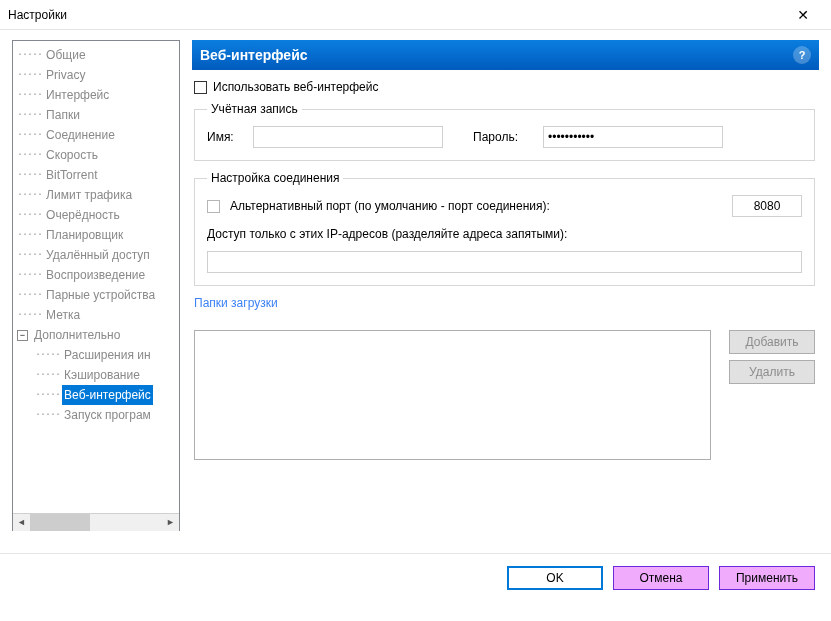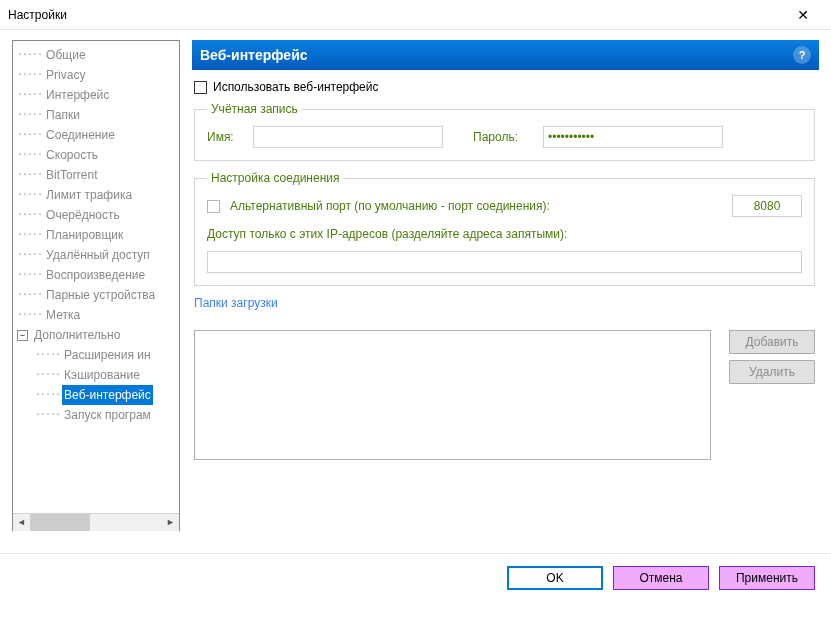--- a/index.html
+++ b/index.html
@@ -143,21 +143,21 @@
   fieldset.group {
     border: 1px solid #d6d6d6;
     margin: 0 0 10px 0;
     padding: 10px 12px 12px 12px;
   }
   fieldset.group legend {
     font-size: 12px;
     color: #6f6f6f;
     padding: 0 4px;
   }
-  fieldset.group.disabled, fieldset.group.disabled * { color: #4d7c0f; }
+  fieldset.group.disabled, fieldset.group.disabled * { color: #000000; }
   .row { display: flex; align-items: center; gap: 10px; margin-bottom: 10px; }
   .row:last-child { margin-bottom: 0; }
   .label { color: #8a8a8a; }
   .text-input {
     border: 1px solid #c9c9c9;
     height: 22px;
     background: #fff;
     font-family: inherit;
     font-size: 12px;
     padding: 0 4px;

